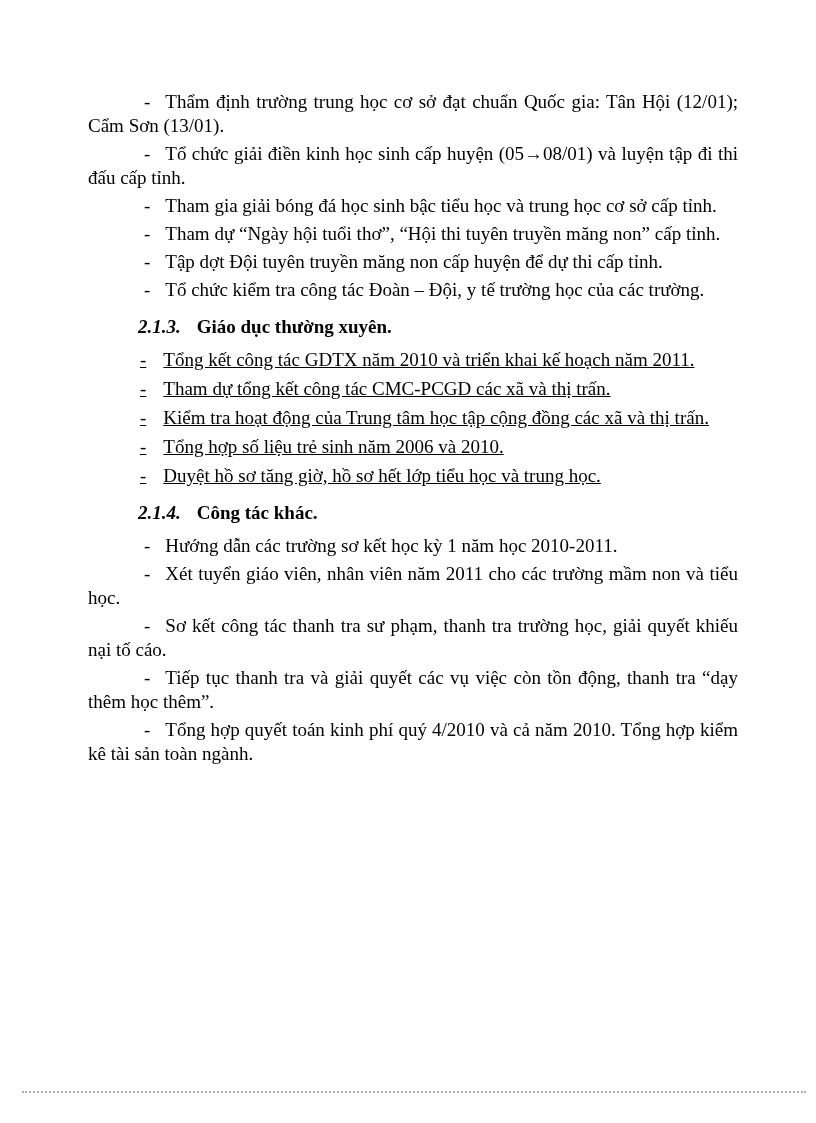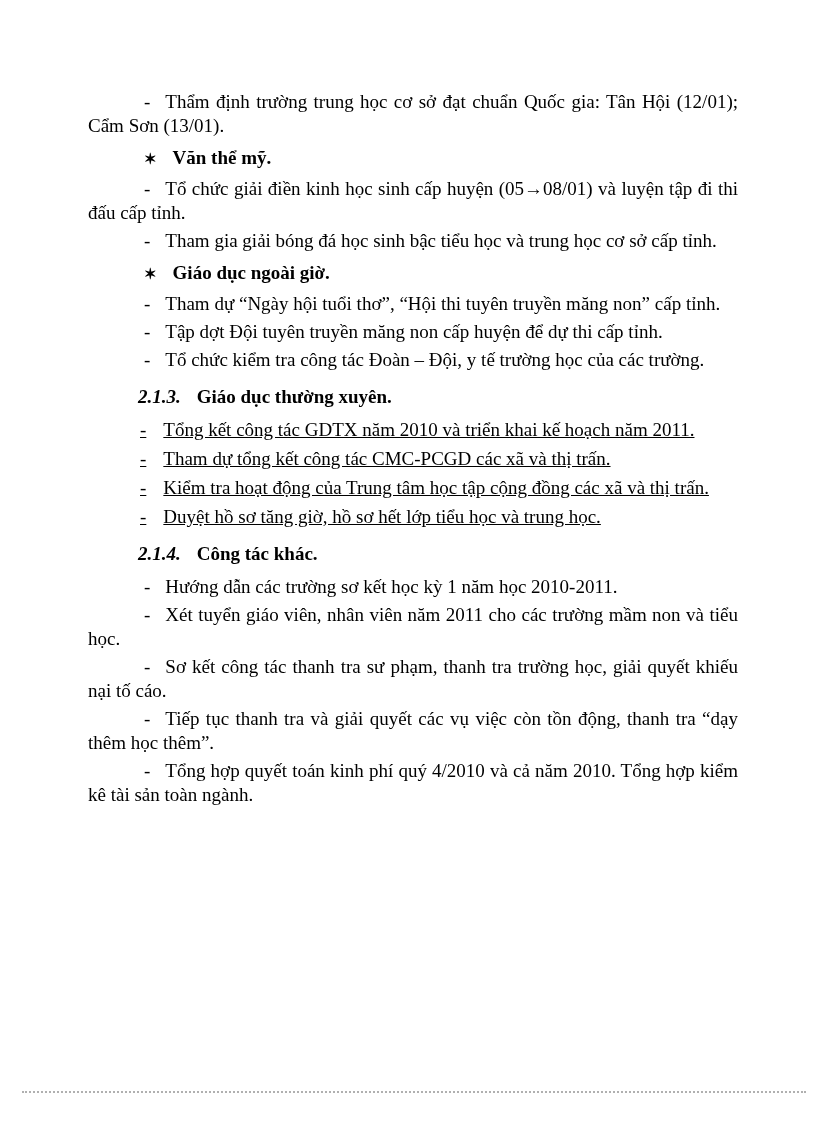--- a/index.html
+++ b/index.html
@@ -77,43 +77,42 @@
   }
 </style>
 </head>
 <body>
 
 <div class="page">
   <div class="doc-body">
 
     <p class="dash-para"><span class="bullet">-</span><span>Thẩm định trường trung học cơ sở đạt chuẩn Quốc gia: Tân Hội (12/01); Cẩm Sơn (13/01).</span></p>
 
-    <p class="star-heading"><span class="bullet">✶</span><span>Văn thể mỹ.</span></p>
 
     <p class="dash-para"><span class="bullet">-</span><span>Tổ chức giải điền kinh học sinh cấp huyện (05→08/01) và luyện tập đi thi đấu cấp tỉnh.</span></p>
 
     <p class="dash-para"><span class="bullet">-</span><span>Tham gia giải bóng đá học sinh bậc tiểu học và trung học cơ sở cấp tỉnh.</span></p>
 
 
-    <p class="star-heading"><span class="bullet">✶</span><span>Giáo dục ngoài giờ.</span></p>
 
     <p class="dash-para"><span class="bullet">-</span><span>Tham dự “Ngày hội tuổi thơ”, “Hội thi tuyên truyền măng non” cấp tỉnh.</span></p>
 
     <p class="dash-para"><span class="bullet">-</span><span>Tập dợt Đội tuyên truyền măng non cấp huyện để dự thi cấp tỉnh.</span></p>
 
     <p class="dash-para"><span class="bullet">-</span><span>Tổ chức kiểm tra công tác Đoàn – Đội, y tế trường học của các trường.</span></p>
 
     <p class="num-heading"><span class="number">2.1.3.</span><span>Giáo dục thường xuyên.</span></p>
 
     <p class="dash-item"><span class="bullet">-</span><span>Tổng kết công tác GDTX năm 2010 và triển khai kế hoạch năm 2011.</span></p>
 
     <p class="dash-item"><span class="bullet">-</span><span>Tham dự tổng kết công tác CMC-PCGD các xã và thị trấn.</span></p>
 
     <p class="dash-item"><span class="bullet">-</span><span>Kiểm tra hoạt động của Trung tâm học tập cộng đồng các xã và thị trấn.</span></p>
 
+    <p class="dash-item"><span class="bullet">-</span><span>Tổng hợp số liệu trẻ sinh năm 2006 và 2010.</span></p>
 
     <p class="dash-item"><span class="bullet">-</span><span>Duyệt hồ sơ tăng giờ, hồ sơ hết lớp tiểu học và trung học.</span></p>
 
     <p class="num-heading"><span class="number">2.1.4.</span><span>Công tác khác.</span></p>
 
     <p class="dash-para"><span class="bullet">-</span><span>Hướng dẫn các trường sơ kết học kỳ 1 năm học 2010-2011.</span></p>
 
 
     <p class="dash-para"><span class="bullet">-</span><span>Xét tuyển giáo viên, nhân viên năm 2011 cho các trường mầm non và tiểu học.</span></p>
 

